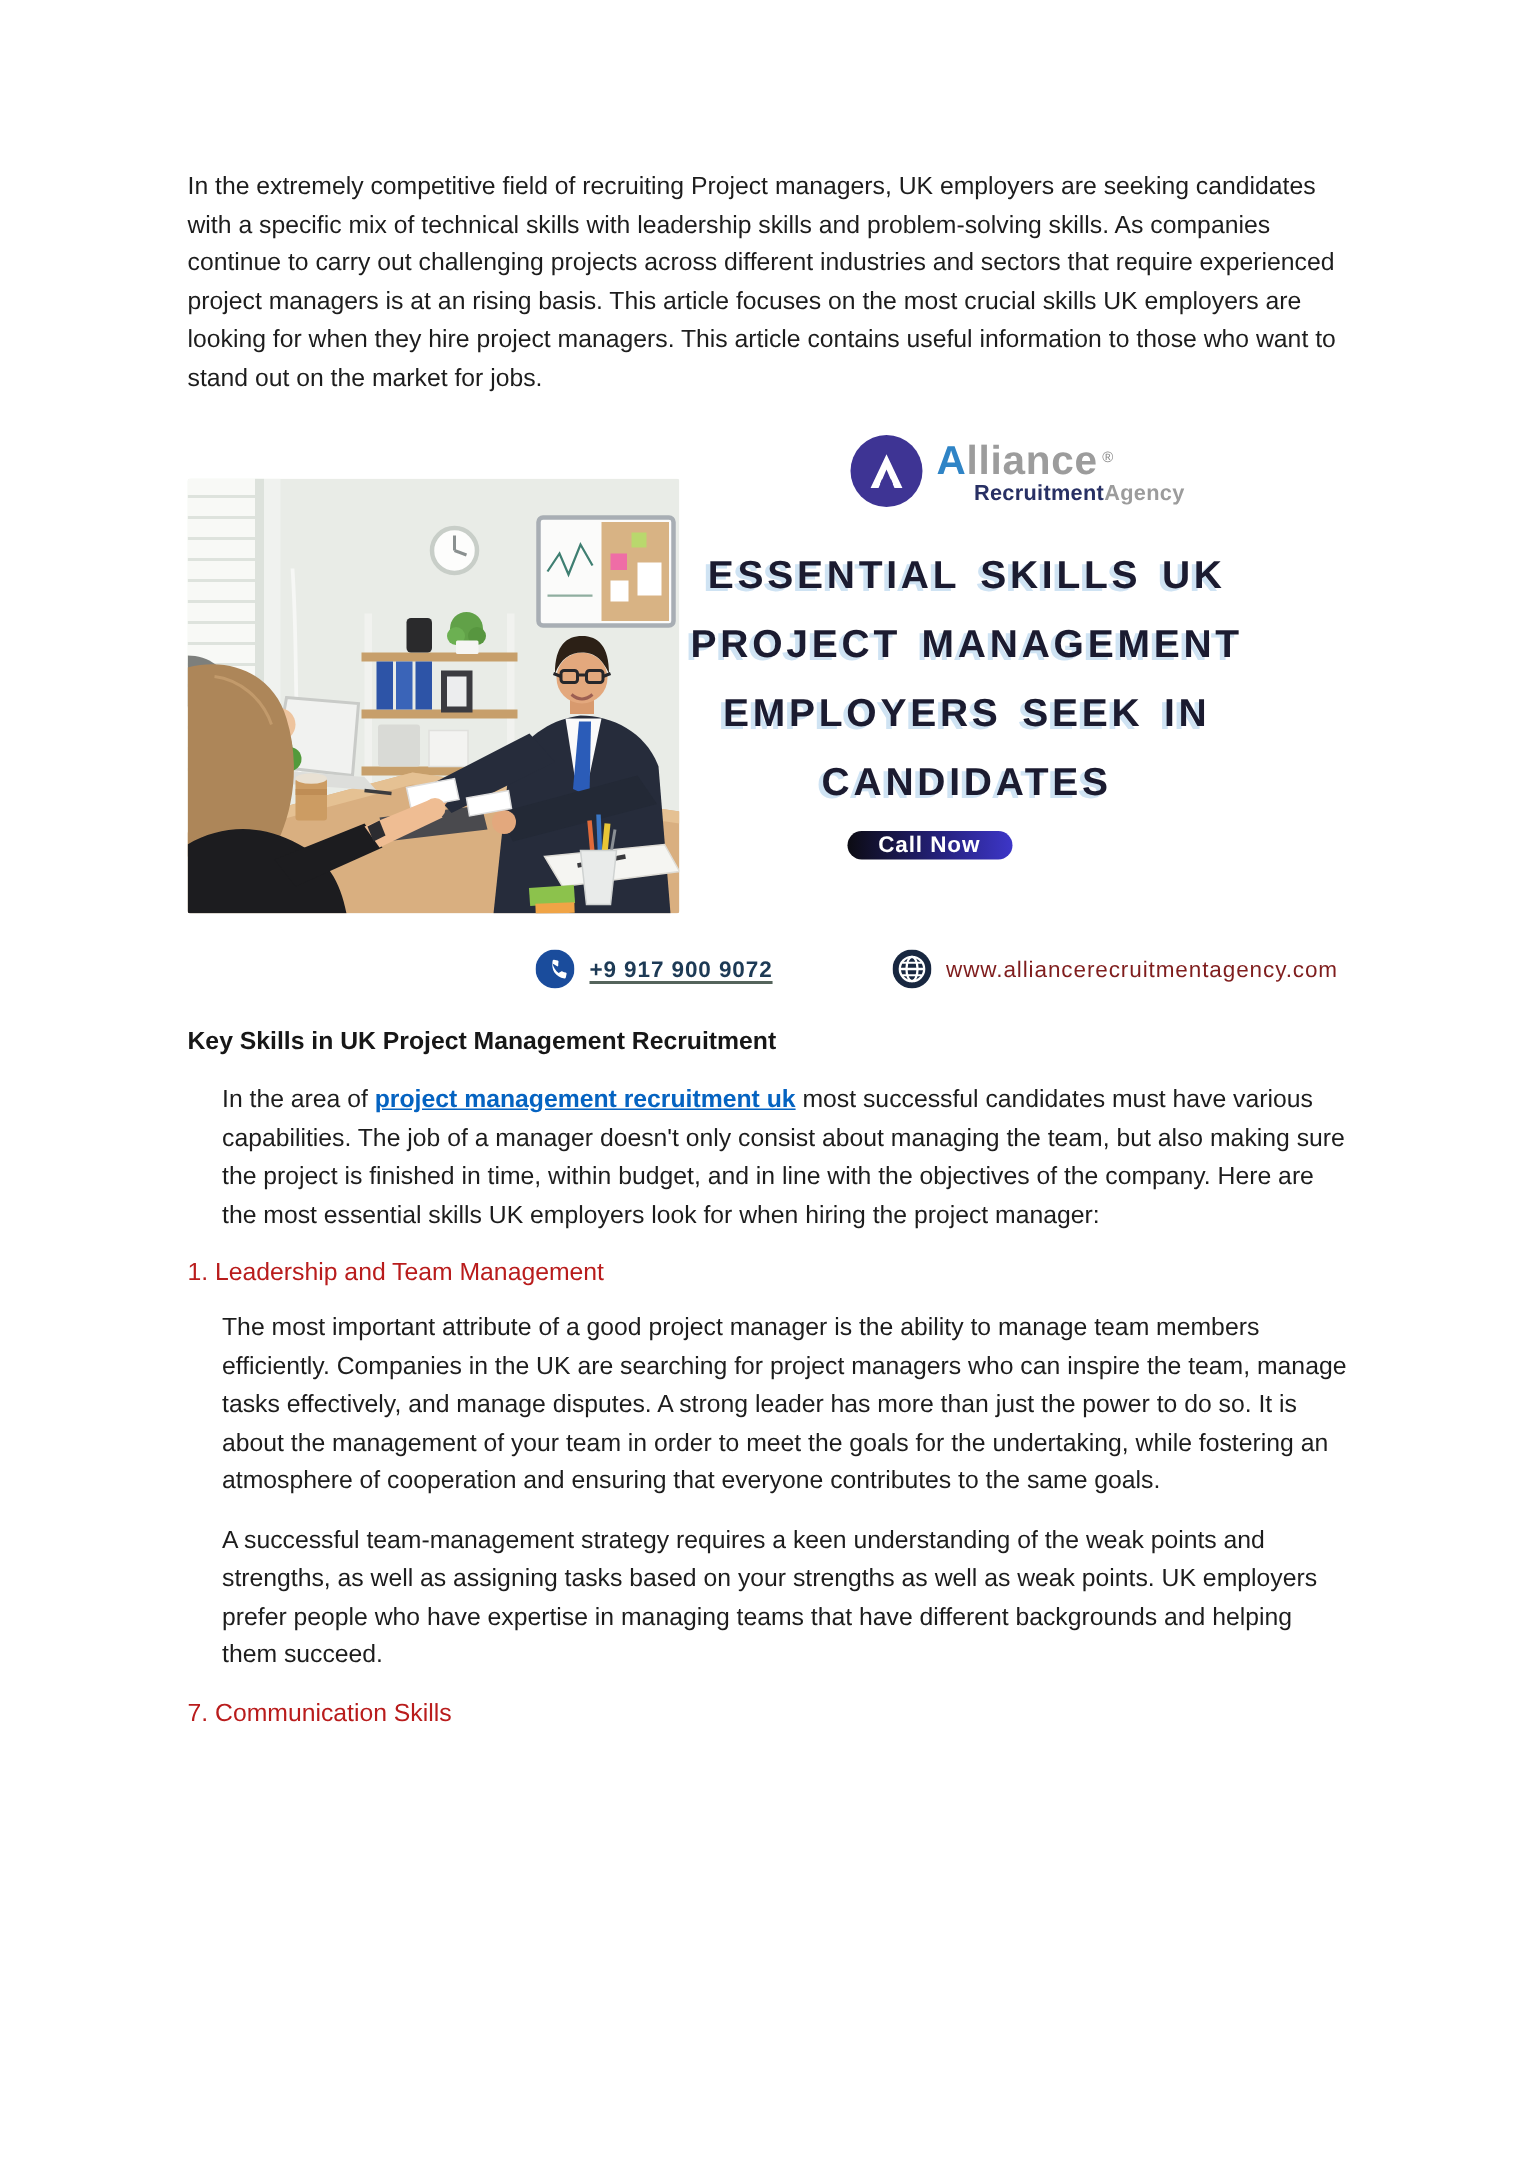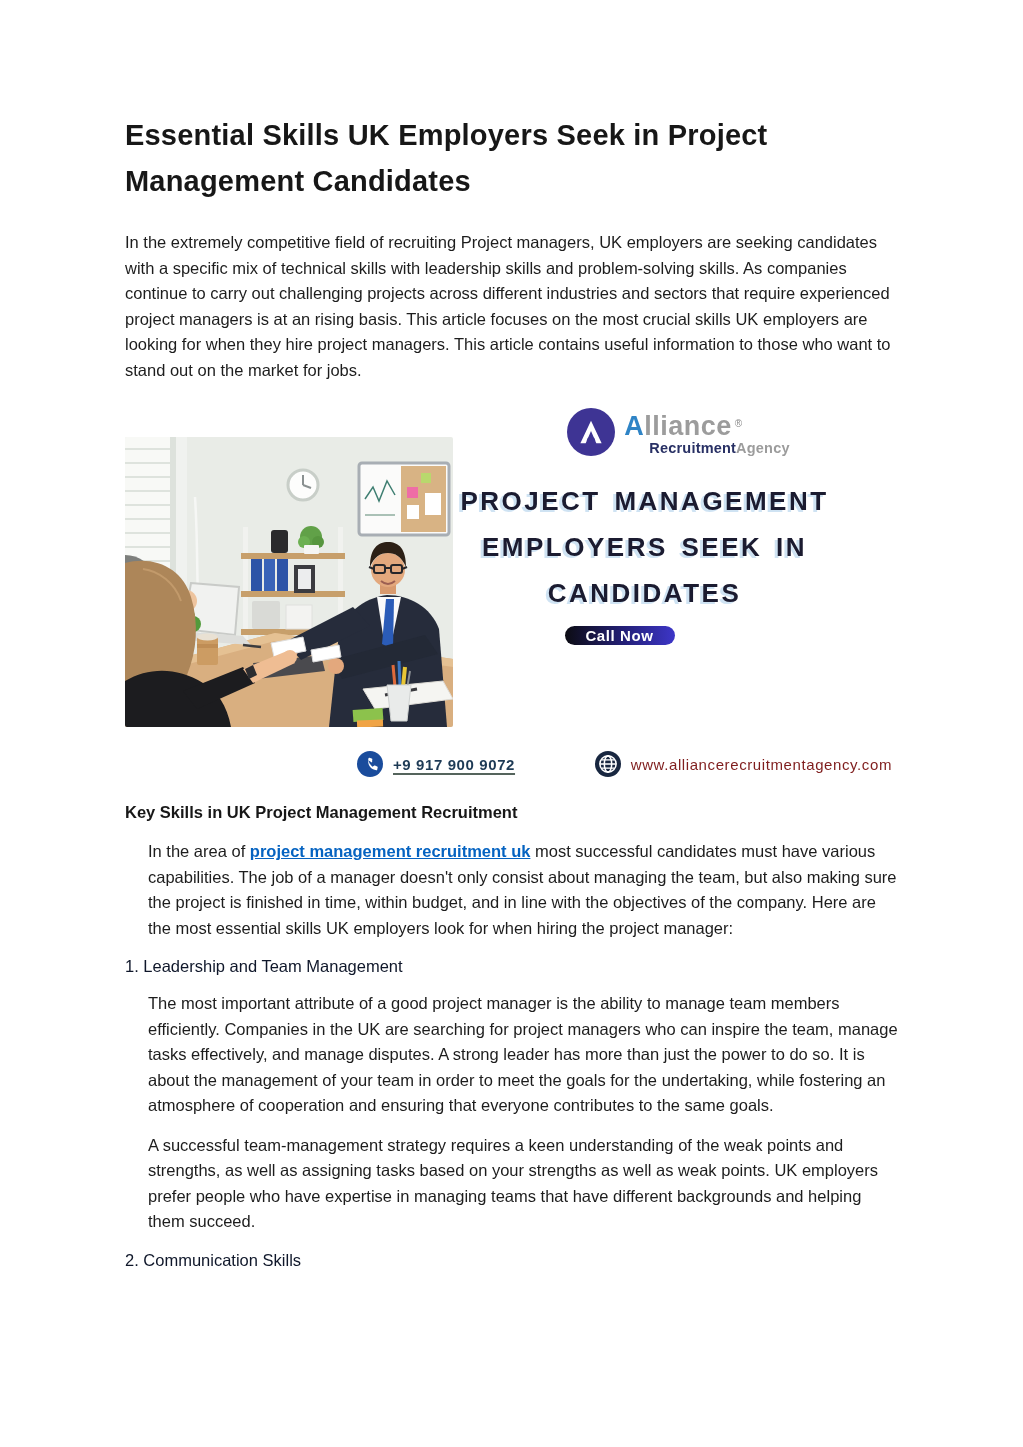--- a/index.html
+++ b/index.html
@@ -70,29 +70,28 @@
     font-size:15px; font-weight:700; color:#1d3a55; letter-spacing:0.6px;
     text-decoration:underline; text-decoration-thickness:2px;
     text-decoration-color:#55645c; text-underline-offset:3px;
   }
   .site-url { font-size:15px; font-weight:400; color:#7f1d1d; letter-spacing:0.6px; }
 
   
   .subheading { font-size:16.5px; font-weight:700; line-height:22px; margin-top:24px; color:#171717; }
   .para { margin-top:16px; }
   .para + .para, .section-heading + .para { margin-top:14px; }
-  .section-heading { font-size:16.5px; line-height:22px; margin-top:14px; font-weight:400; color:#0f172a; }
+  .section-heading { font-size:16.5px; line-height:22px; margin-top:14px; font-weight:400; color:#b91c1c; }
   .inline-link { color:#0563c1; font-weight:700; text-decoration:underline; cursor:pointer; }
 </style>
 </head>
 <body>
 
 <div class="page">
 
-  <h1 class="page-title">Essential Skills UK Employers Seek in Project Management Candidates</h1>
 
   <p class="body-text intro">In the extremely competitive field of recruiting Project managers, UK employers are seeking candidates with a specific mix of technical skills with leadership skills and problem-solving skills. As companies continue to carry out challenging projects across different industries and sectors that require experienced project managers is at an rising basis. This article focuses on the most crucial skills UK employers are looking for when they hire project managers. This article contains useful information to those who want to stand out on the market for jobs.</p>
 
   <div class="banner">
     <div class="banner-top">
 
       <div class="photo-wrap">
         <svg width="328" height="290" viewBox="0 0 328 290">
 
           <rect width="328" height="290" fill="#e9ece7"></rect>
@@ -222,20 +221,21 @@
               <path d="M19 33 H29 L31 38 H17 Z" fill="#3e3494"></path>
             </svg>
           </div>
           <div class="logo-textcol">
             <div class="logo-name"><span class="first">A</span><span>lliance</span><span class="logo-reg">®</span></div>
             <div class="logo-sub"><span class="rec">Recruitment</span><span class="agy">Agency</span></div>
           </div>
         </div>
 
         <div class="banner-title">
+          <div>ESSENTIAL SKILLS UK</div>
           <div>PROJECT MANAGEMENT</div>
           <div>EMPLOYERS SEEK IN</div>
           <div>CANDIDATES</div>
         </div>
         <button class="call-now">Call Now</button>
       </div>
     </div>
 
     <div class="banner-contact">
       <div class="contact-item">
@@ -262,15 +262,15 @@
   <p class="subheading">Key Skills in UK Project Management Recruitment</p>
 
   <p class="body-text para"><span>In the area of </span><a class="inline-link">project management recruitment uk</a><span> most successful candidates must have various capabilities. The job of a manager doesn't only consist about managing the team, but also making sure the project is finished in time, within budget, and in line with the objectives of the company. Here are the most essential skills UK employers look for when hiring the project manager:</span></p>
 
   <p class="section-heading">1. Leadership and Team Management</p>
 
   <p class="body-text para">The most important attribute of a good project manager is the ability to manage team members efficiently. Companies in the UK are searching for project managers who can inspire the team, manage tasks effectively, and manage disputes. A strong leader has more than just the power to do so. It is about the management of your team in order to meet the goals for the undertaking, while fostering an atmosphere of cooperation and ensuring that everyone contributes to the same goals.</p>
 
   <p class="body-text para">A successful team-management strategy requires a keen understanding of the weak points and strengths, as well as assigning tasks based on your strengths as well as weak points. UK employers prefer people who have expertise in managing teams that have different backgrounds and helping them succeed.</p>
 
-  <p class="section-heading">2. Communication Skills</p>
+  <p class="section-heading">7. Communication Skills</p>
 
 </div>
 
 </body></html>

